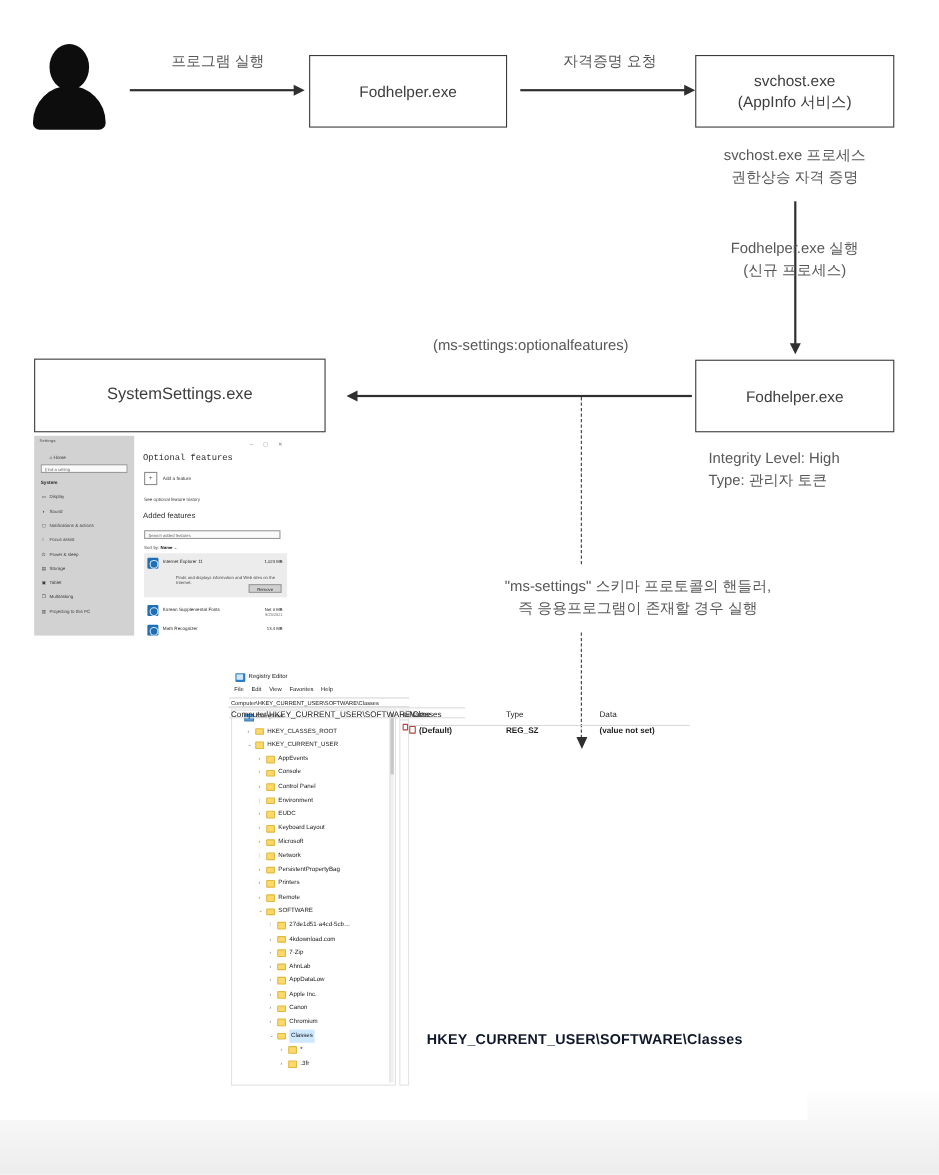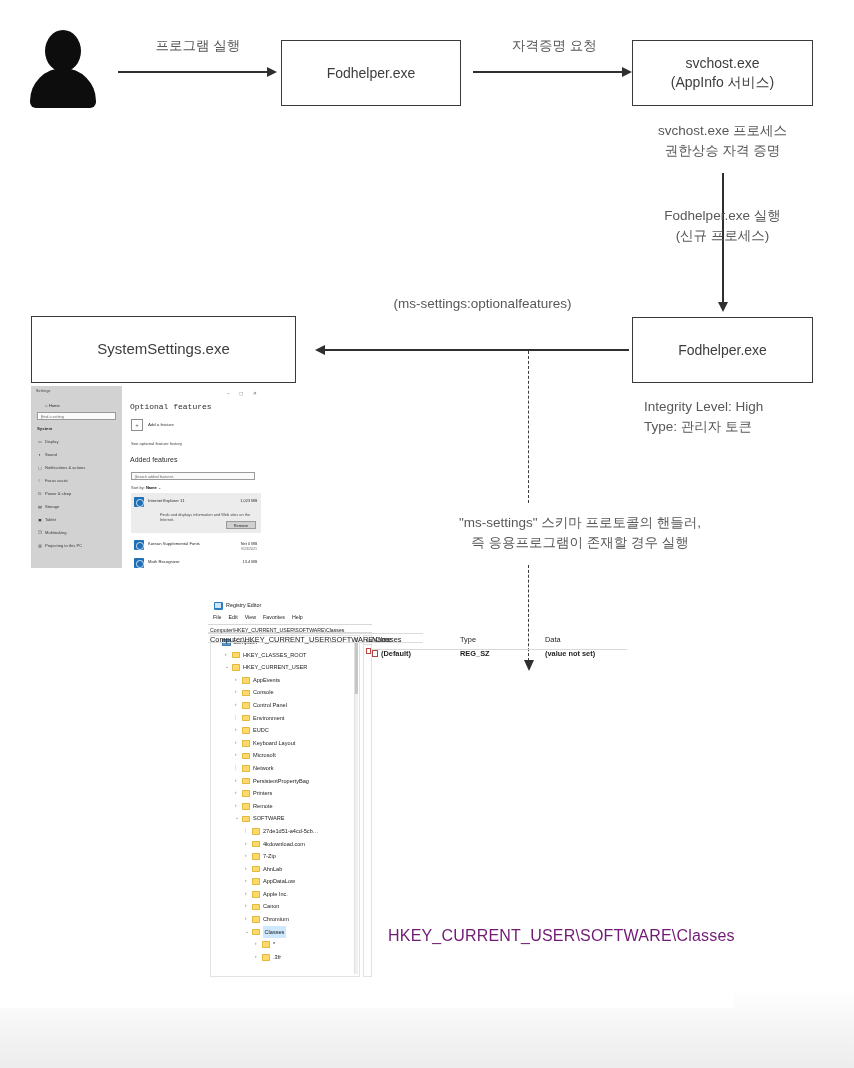--- a/index.html
+++ b/index.html
@@ -9,21 +9,21 @@
     font-family: "Liberation Sans", sans-serif;
     overflow: hidden;
   }
   #page {
     position: relative;
     width: 854px; height: 1068px;
     background: linear-gradient(to bottom, #ffffff 0%, #ffffff 92.5%, #f2f2f2 97.5%, #ededed 100%);
   }
   .canvas {
     position: absolute;
-    left: 0; top: 8px;
+    left: 0; top: 18px;
     width: 734px; height: 1000px;
     background: #ffffff;
   }
 
   
   .node-box {
     position: absolute;
     border: 1.6px solid #3a3a3a;
     background: #ffffff;
     display: flex; align-items: center; justify-content: center;
@@ -324,23 +324,23 @@
   .reg-hdr-rule {
     position: absolute;
     left: 372px; top: 641px;
     width: 255px; height: 0;
     border-top: .6px solid #d8d8d8;
   }
 
   
   .blue-callout {
     position: absolute;
-    color: #701a75;
-    font-size: 16px;
-    font-weight: normal;
+    color: #0f172a;
+    font-size: 13px;
+    font-weight: bold;
     letter-spacing: .2px;
     white-space: nowrap;
   }
 </style>
 </head>
 <body>
 
 <div id="page">
   <div class="canvas">
 

